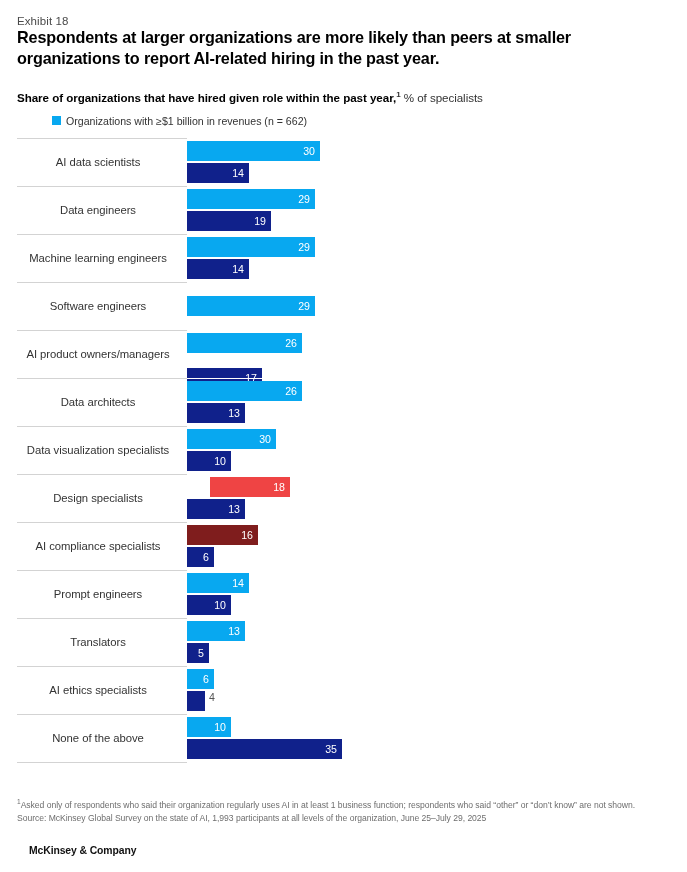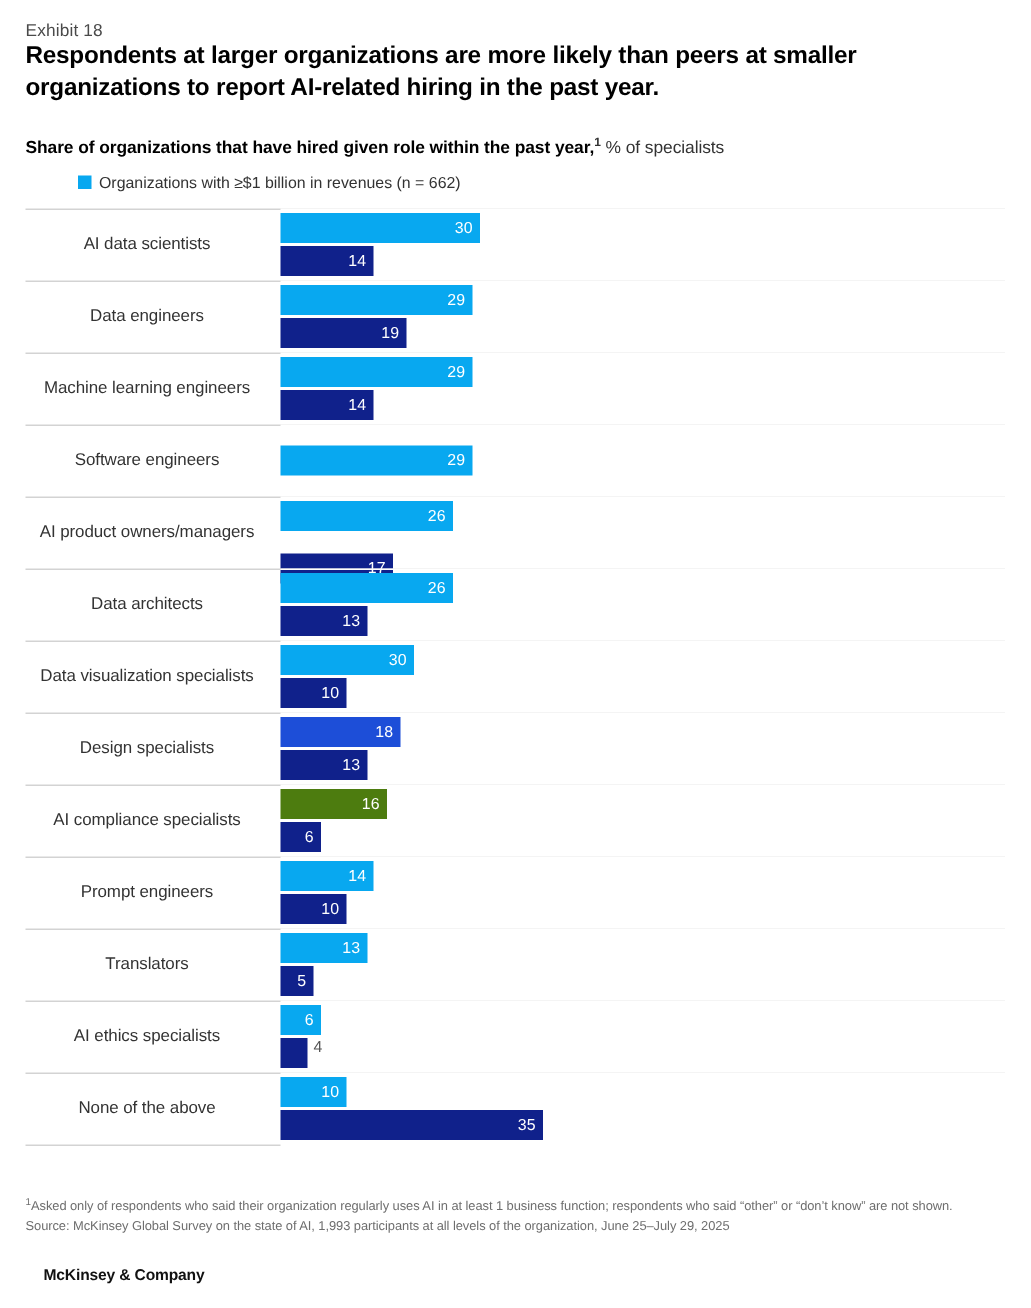--- a/index.html
+++ b/index.html
@@ -294,37 +294,37 @@
               <span class="bar-value">10</span>
             </div>
           </div>
         </div>
       </div>
       <div class="row">
         <div class="sep-mask"></div>
         <div class="cat-label">Design specialists</div>
         <div class="bars">
           <div class="bar-wrap">
-            <div class="bar" style="width: 80px; background: #1d4ed8;">
+            <div class="bar" style="width: 80px; background: #ef4444; margin-left: 23px;">
               <span class="bar-value">18</span>
             </div>
           </div>
           <div class="bar-wrap">
             <div class="bar" style="width: 58px; background: rgb(16, 33, 139);">
               <span class="bar-value">13</span>
             </div>
           </div>
         </div>
       </div>
       <div class="row">
         <div class="sep-mask"></div>
         <div class="cat-label">AI compliance specialists</div>
         <div class="bars">
           <div class="bar-wrap">
-            <div class="bar" style="width: 71px; background: #4d7c0f;">
+            <div class="bar" style="width: 71px; background: #7f1d1d;">
               <span class="bar-value">16</span>
             </div>
           </div>
           <div class="bar-wrap">
             <div class="bar" style="width: 27px; background: rgb(16, 33, 139);">
               <span class="bar-value">6</span>
             </div>
           </div>
         </div>
       </div>
@@ -378,21 +378,21 @@
       <div class="row">
         <div class="sep-mask"></div>
         <div class="cat-label">None of the above</div>
         <div class="bars">
           <div class="bar-wrap">
             <div class="bar" style="width: 44px; background: rgb(8, 168, 240);">
               <span class="bar-value">10</span>
             </div>
           </div>
           <div class="bar-wrap">
-            <div class="bar" style="width: 175px; background: rgb(16, 33, 139);">
+            <div class="bar" style="width: 155px; background: rgb(16, 33, 139);">
               <span class="bar-value">35</span>
             </div>
           </div>
         </div>
       </div>
       <div class="row-last-line"></div>
     </div>
 
   <div class="footnote">
     <div><sup>1</sup><span>Asked only of respondents who said their organization regularly uses AI in at least 1 business function; respondents who said “other” or “don’t know” are not shown.</span></div>

